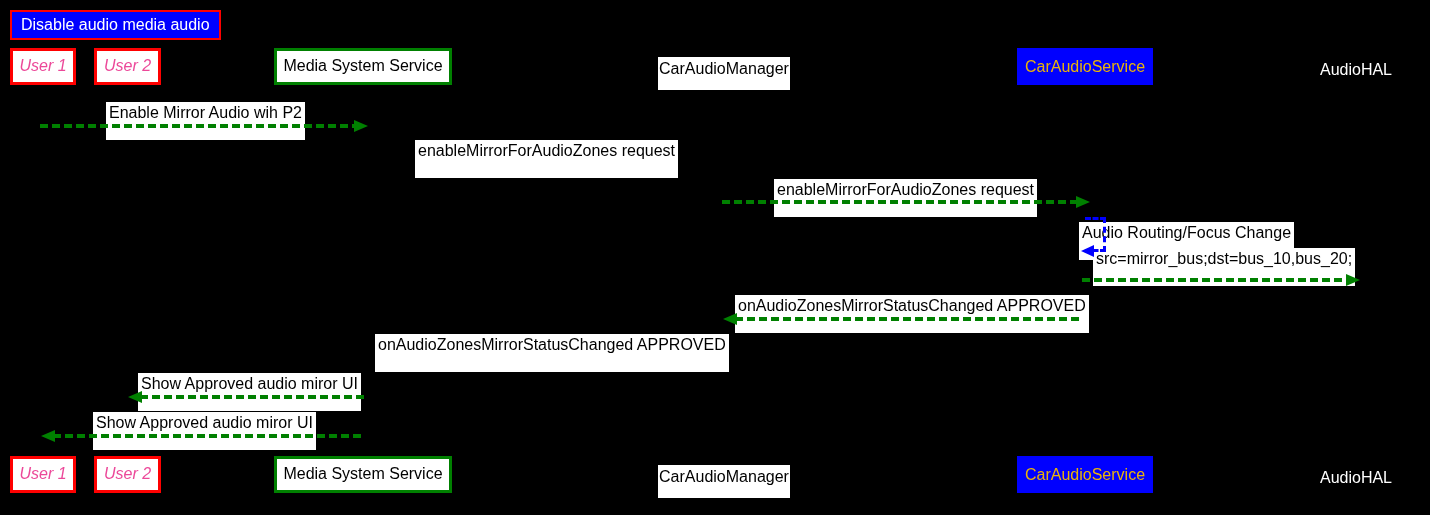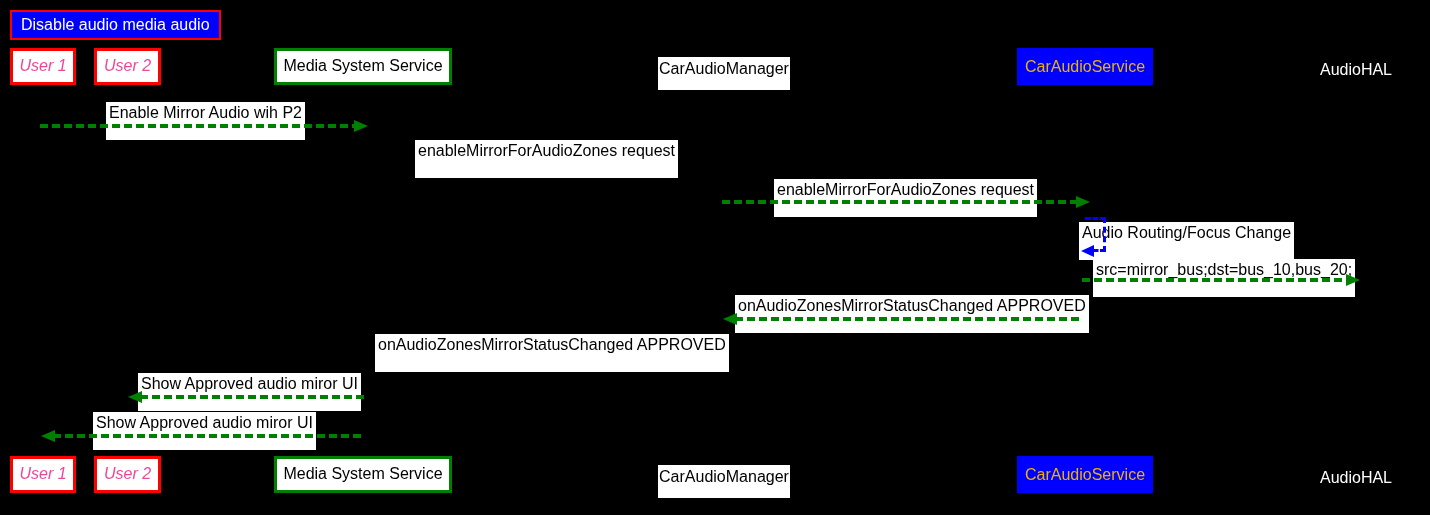--- a/index.html
+++ b/index.html
@@ -66,21 +66,21 @@
       <div class="dash" style="left: 0px; width: 316px;"></div>
       <div class="head right" style="left: 314px;"></div>
     </div>
     <div class="msg-label" style="left: 415px; top: 140px;">enableMirrorForAudioZones request</div>
     <div class="msg-label" style="left: 774px; top: 179px;">enableMirrorForAudioZones request</div>
     <div class="arrow" style="left: 722px; top: 196px; width: 368px;">
       <div class="dash" style="left: 0px; width: 356px;"></div>
       <div class="head right" style="left: 354px;"></div>
     </div>
     <div class="msg-label" style="left: 1052px; top: 222px; margin-left: 27px;">Audio Routing/Focus Change</div>
-    <div class="msg-label" style="left: 1093px; top: 248px; margin-top: 11px;">src=mirror_bus;dst=bus_10,bus_20;</div>
+    <div class="msg-label" style="left: 1093px; top: 248px;">src=mirror_bus;dst=bus_10,bus_20;</div>
     <div class="arrow" style="left: 1082px; top: 274px; width: 278px;">
       <div class="dash" style="left: 0px; width: 266px;"></div>
       <div class="head right" style="left: 264px;"></div>
     </div>
     <div class="msg-label" style="left: 735px; top: 295px;">onAudioZonesMirrorStatusChanged APPROVED</div>
     <div class="arrow" style="left: 723px; top: 313px; width: 360px;">
       <div class="dash" style="left: 12px; width: 348px;"></div>
       <div class="head left" style="left: 0px;"></div>
     </div>
     <div class="msg-label" style="left: 375px; top: 334px;">onAudioZonesMirrorStatusChanged APPROVED</div>

